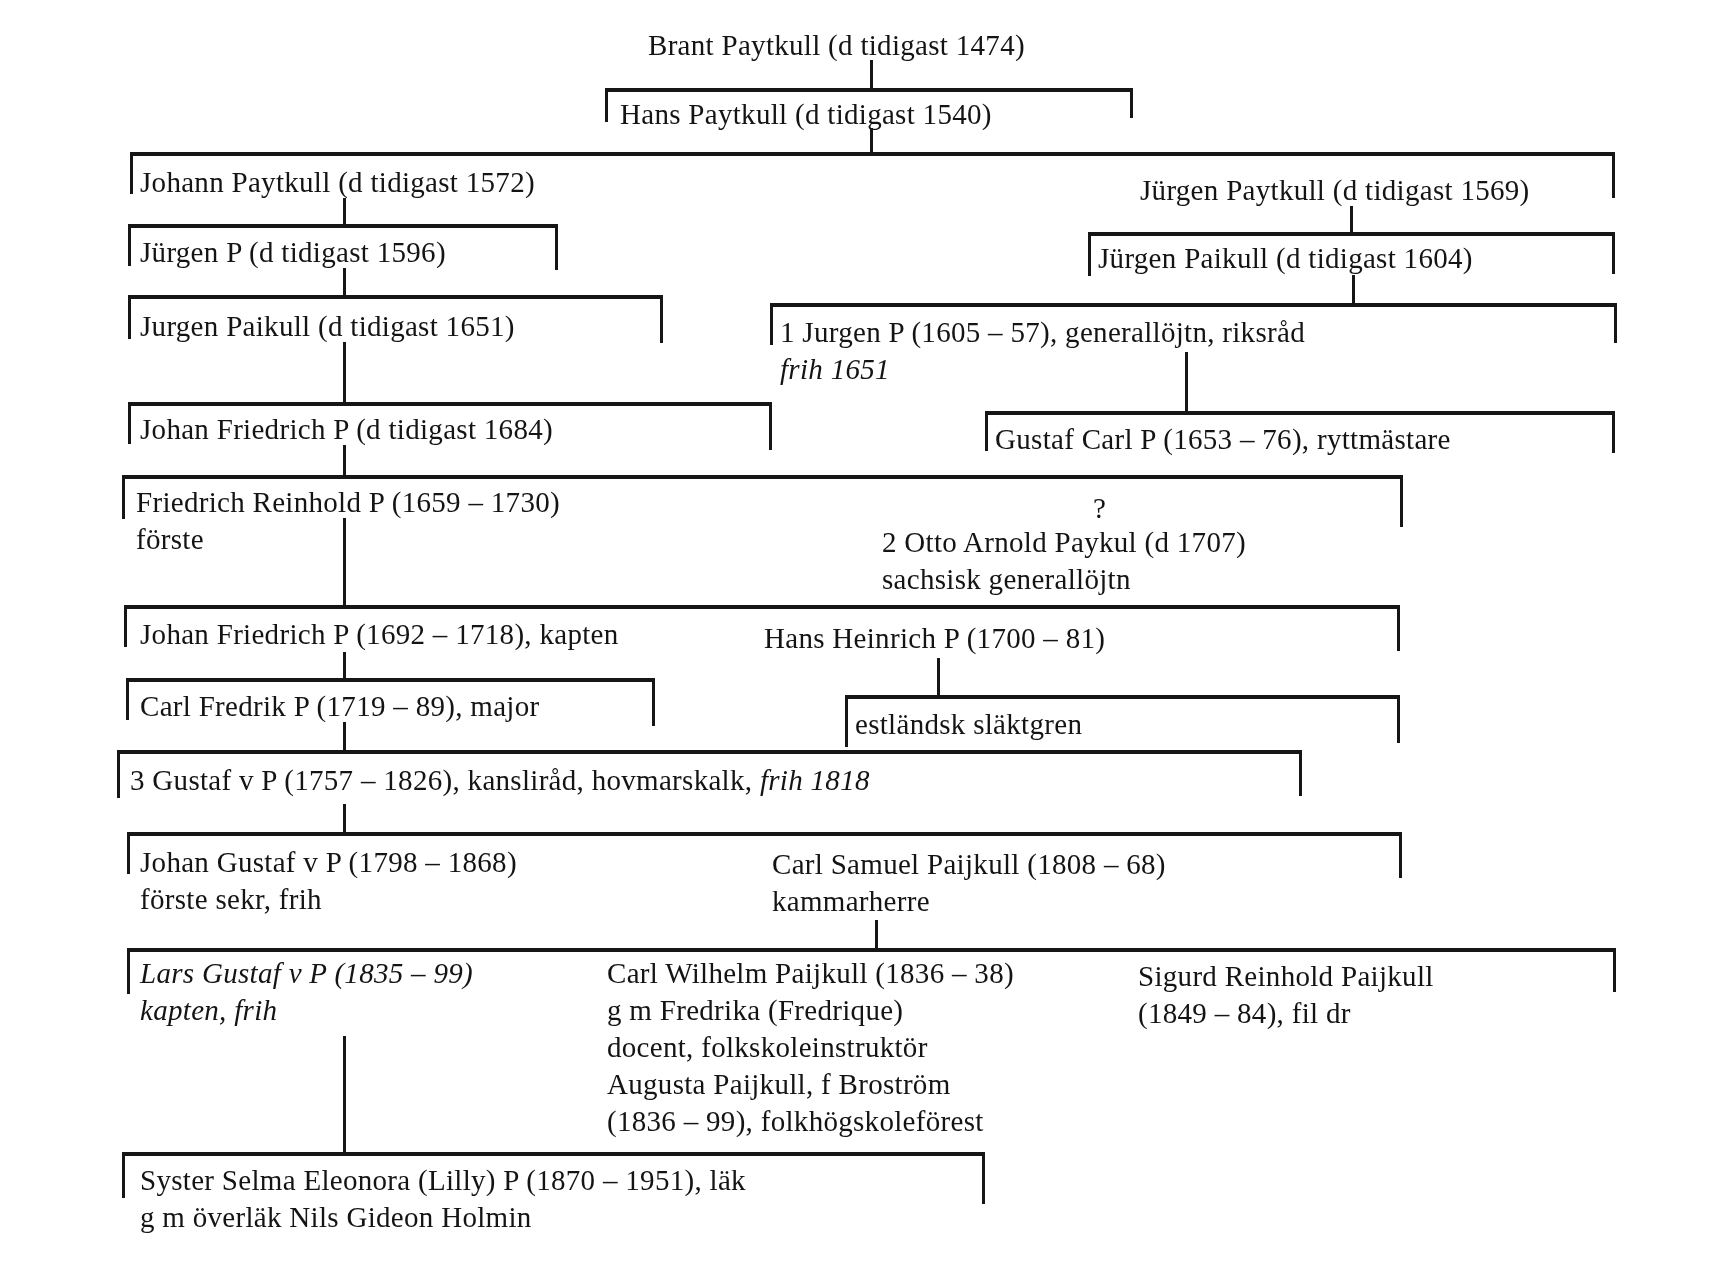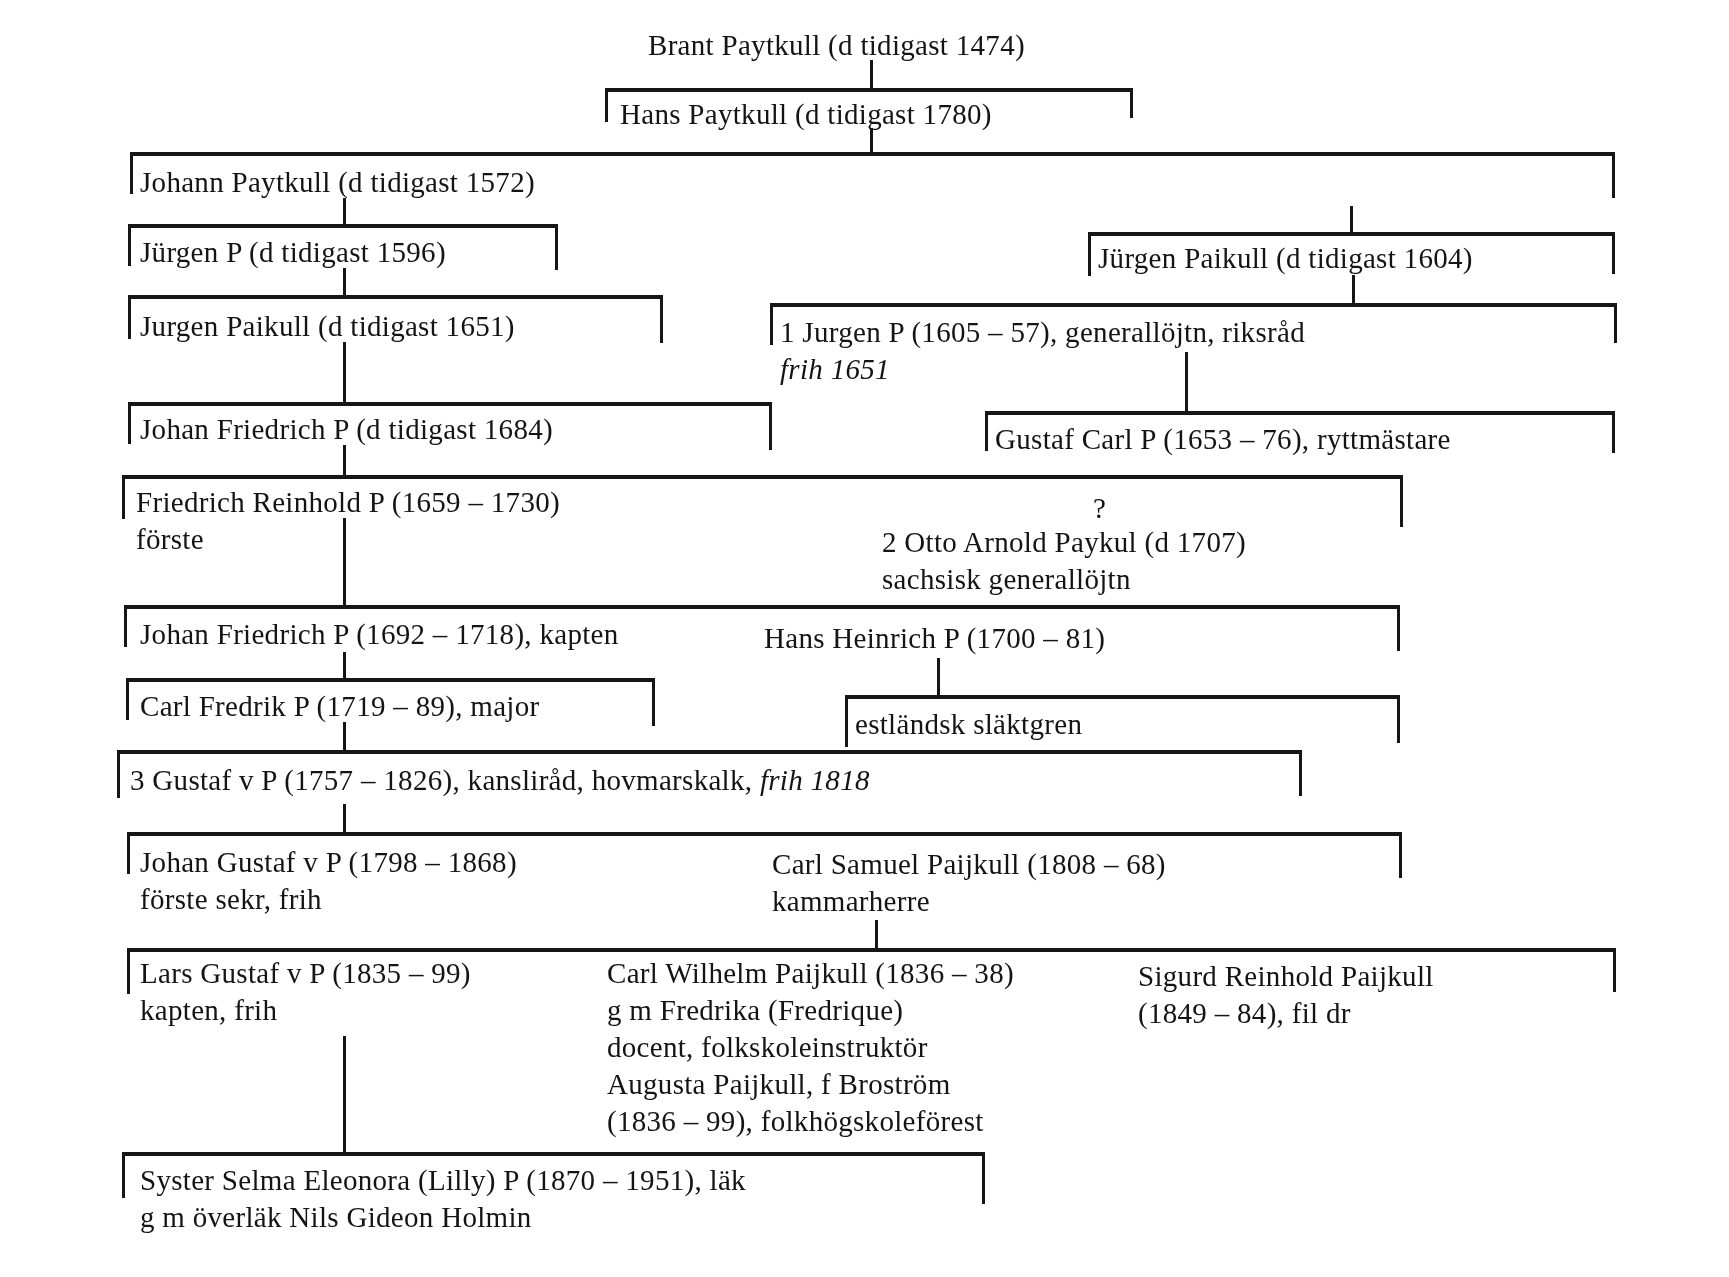--- a/index.html
+++ b/index.html
@@ -89,24 +89,27 @@
     <div class="hline" style="left: 127px; top: 948px; width: 1489px;"></div>
     <div class="vline" style="left: 127px; top: 948px; height: 46px;"></div>
     <div class="vline" style="left: 1613px; top: 948px; height: 44px;"></div>
     <div class="hline" style="left: 122px; top: 1152px; width: 863px;"></div>
     <div class="vline" style="left: 122px; top: 1152px; height: 46px;"></div>
     <div class="vline" style="left: 982px; top: 1152px; height: 52px;"></div>
     <div class="node" style="left: 648px; top: 27px;">
       <div class="node-line"><span>Brant Paytkull (d tidigast 1474)</span></div>
     </div>
     <div class="node" style="left: 620px; top: 96px;">
-      <div class="node-line"><span>Hans Paytkull (d tidigast 1780)</span></div>
+      <div class="node-line"><span>Hans Paytkull (d tidigast 1540)</span></div>
     </div>
     <div class="node" style="left: 140px; top: 164px;">
       <div class="node-line"><span>Johann Paytkull (d tidigast 1572)</span></div>
+    </div>
+    <div class="node" style="left: 1140px; top: 172px;">
+      <div class="node-line"><span>Jürgen Paytkull (d tidigast 1569)</span></div>
     </div>
     <div class="node" style="left: 140px; top: 234px;">
       <div class="node-line"><span>Jürgen P (d tidigast 1596)</span></div>
     </div>
     <div class="node" style="left: 1098px; top: 240px;">
       <div class="node-line"><span>Jürgen Paikull (d tidigast 1604)</span></div>
     </div>
     <div class="node" style="left: 140px; top: 308px;">
       <div class="node-line"><span>Jurgen Paikull (d tidigast 1651)</span></div>
     </div>
@@ -147,21 +150,21 @@
       <div class="node-line"><span>3 Gustaf v P (1757 – 1826), kansliråd, hovmarskalk, </span><span class="it">frih 1818</span></div>
     </div>
     <div class="node" style="left: 140px; top: 844px;">
       <div class="node-line"><span>Johan Gustaf v P (1798 – 1868)</span></div>
       <div class="node-line"><span>förste sekr, frih</span></div>
     </div>
     <div class="node" style="left: 772px; top: 846px;">
       <div class="node-line"><span>Carl Samuel Paijkull (1808 – 68)</span></div>
       <div class="node-line"><span>kammarherre</span></div>
     </div>
-    <div class="node" style="left: 140px; top: 955px;">
+    <div class="node" style="left: 140px; top: 955px; font-style: italic;">
       <div class="node-line"><span>Lars Gustaf v P (1835 – 99)</span></div>
       <div class="node-line"><span>kapten, frih</span></div>
     </div>
     <div class="node" style="left: 607px; top: 955px;">
       <div class="node-line"><span>Carl Wilhelm Paijkull (1836 – 38)</span></div>
       <div class="node-line"><span>g m Fredrika (Fredrique)</span></div>
       <div class="node-line"><span>docent, folkskoleinstruktör</span></div>
       <div class="node-line"><span>Augusta Paijkull, f Broström</span></div>
       <div class="node-line"><span>(1836 – 99), folkhögskoleförest</span></div>
     </div>

